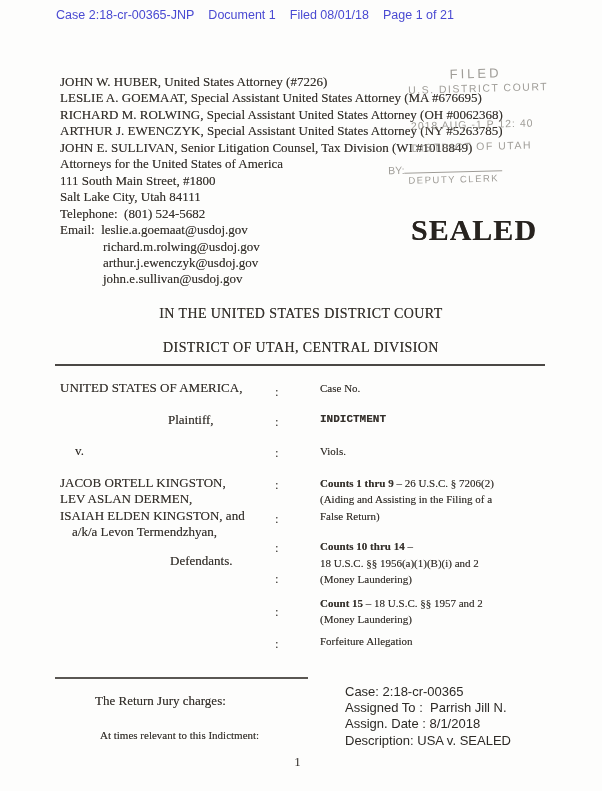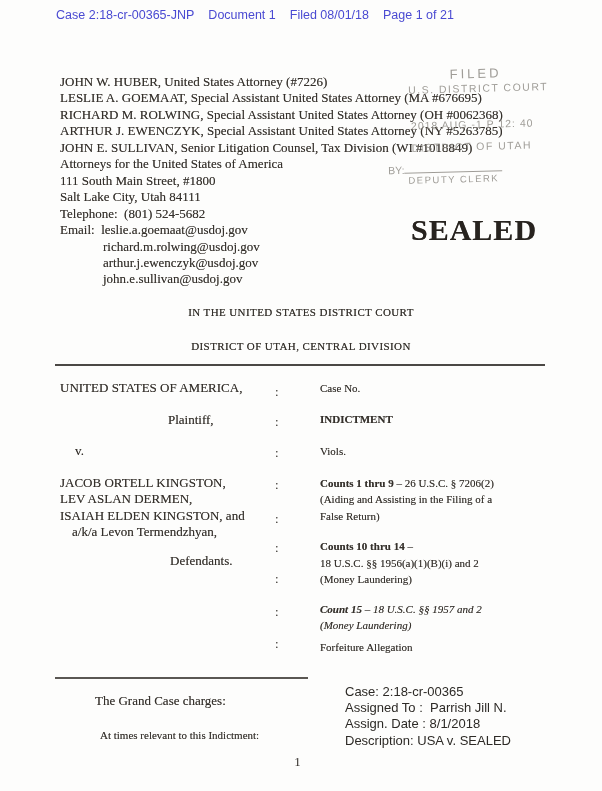--- a/index.html
+++ b/index.html
@@ -46,46 +46,46 @@
 
   .sealed{
     position:absolute;left:411px;top:213px;
     font-size:30px;letter-spacing:1px;color:#27231f;
     text-shadow:0 0 .5px rgba(40,35,30,.6);
     font-weight:bold;
   }
 
   .heading{
     position:absolute;left:0;width:602px;text-align:center;
-    font-size:11px;letter-spacing:.4px;
+    font-size:14px;letter-spacing:.4px;
     text-shadow:0 0 .6px rgba(50,45,40,.7);
   }
   .h1{top:306px;}
   .h2{top:340px;}
 
   .rule-top{position:absolute;left:55px;top:364px;width:490px;height:2px;background:#4b4845;}
   .rule-bottom{position:absolute;left:55px;top:677px;width:253px;height:1.5px;background:#5a5753;}
 
   .cap-left{position:absolute;left:60px;top:380px;width:218px;font-size:13px;line-height:16.5px;
     text-shadow:0 0 .5px rgba(60,55,50,.55);}
   .cap-left .plaintiff{margin-top:15px;text-indent:108px;}
   .cap-left .versus{margin-top:15px;text-indent:15px;}
   .cap-left .defnames{margin-top:15px;}
   .cap-left .aka{text-indent:12px;}
   .cap-left .defendants{margin-top:12px;text-indent:110px;}
 
   .colon{position:absolute;left:275px;font-size:13px;color:#35312c;}
 
   .cap-right{position:absolute;left:320px;top:380px;width:240px;font-size:11px;line-height:16.5px;
     text-shadow:0 0 .5px rgba(60,55,50,.55);}
-  .cap-right .indict{margin-top:14.5px;}
+  .cap-right .indict{margin-top:14.5px;font-family:Liberation Mono, monospace;}
   .cap-right .viols{margin-top:15.5px;}
   .cap-right .count-group{margin-top:15px;}
   .cap-right .cg2{margin-top:14px;}
-  .cap-right .cg3{margin-top:13px;font-style:italic;}
+  .cap-right .cg3{margin-top:7px;}
   .cap-right .forfeit{margin-top:5px;}
   .bold{font-weight:bold;}
 
   .grand-jury{position:absolute;left:95px;top:693px;font-size:13px;
     text-shadow:0 0 .5px rgba(60,55,50,.55);}
   .at-times{position:absolute;left:100px;top:729px;font-size:11px;
     text-shadow:0 0 .5px rgba(60,55,50,.55);}
 
   .case-info{
     position:absolute;left:345px;top:684px;
@@ -176,21 +176,21 @@
     </div>
     <div class="count-group cg3">
       <div><span class="bold">Count 15</span><span> – 18 U.S.C. §§ 1957 and 2</span></div>
       <div>(Money Laundering)</div>
     </div>
     <div class="forfeit">Forfeiture Allegation</div>
   </div>
 
   <div class="rule-bottom"></div>
 
-  <div class="grand-jury">The Grand Case charges:</div>
+  <div class="grand-jury">The Return Jury charges:</div>
   <div class="at-times">At times relevant to this Indictment:</div>
 
   <div class="case-info">
     <div>Case: 2:18-cr-00365</div>
     <div>Assigned To :  Parrish Jill N.</div>
     <div>Assign. Date : 8/1/2018</div>
     <div>Description: USA v. SEALED</div>
   </div>
 
   <div class="pageno">1</div>

